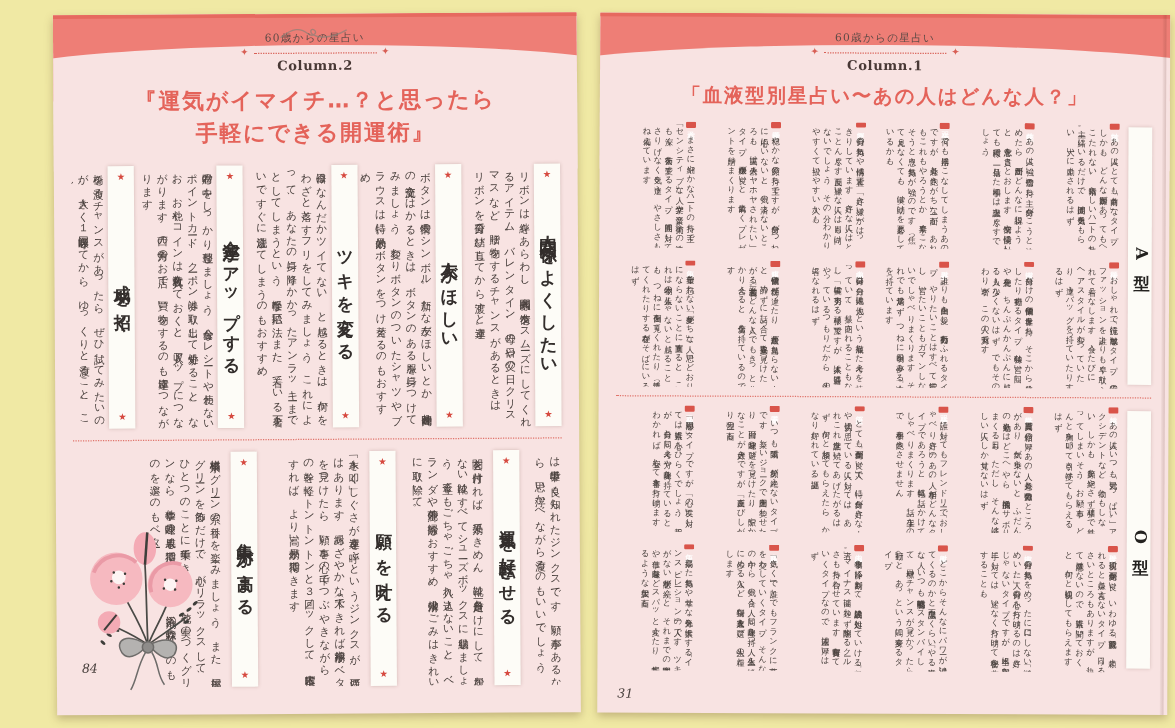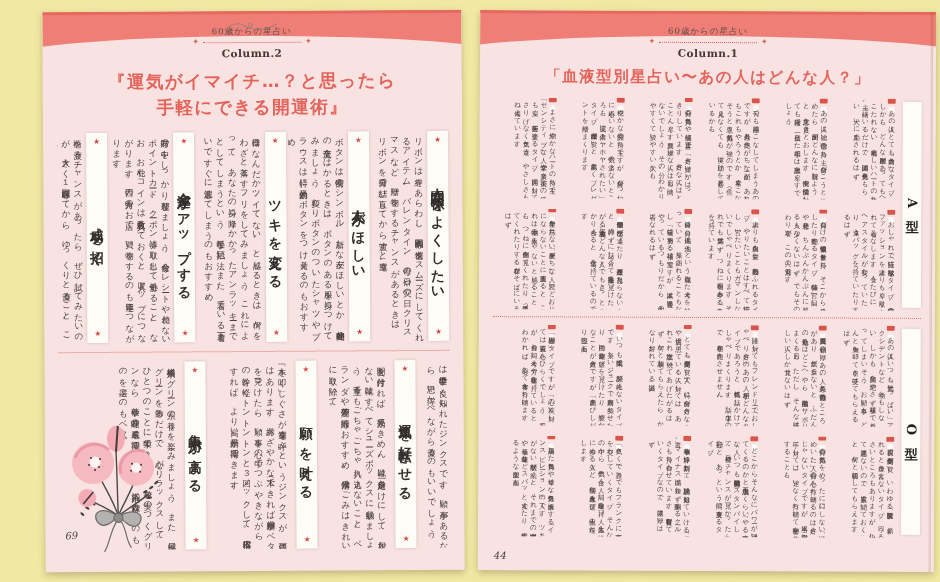--- a/index.html
+++ b/index.html
@@ -167,21 +167,21 @@
             <path d="M24 96 L 34 84" stroke="#3e3e3a" stroke-width="1.6"></path>
           </g>
           <g fill="#b4b2b0" stroke="#6e6c6a" stroke-width="1.2">
             <path d="M58 108 C 42 98, 32 104, 38 114 C 44 122, 54 114, 58 108 Z"></path>
             <path d="M60 108 C 76 100, 86 106, 80 116 C 74 123, 64 114, 60 108 Z"></path>
             <circle cx="59" cy="110" r="4.5" fill="#8e8c8a"></circle>
             <path d="M57 114 C 50 126, 50 136, 45 144" fill="none"></path>
             <path d="M62 114 C 68 124, 66 132, 72 140" fill="none"></path>
           </g>
         </svg>
-        <div class="pageno" style="left:6px;">69</div>
+        <div class="pageno" style="left:6px;">84</div>
       </div>
       <div class="row row-bottom" id="left-bottom-row">
           <div class="vbody" style="width: 27px;">は世界中で良く知られたジンクスです。願い事があるなら、思い浮かべながら渡るのもいいでしょう。</div>
           <div class="strip">
             <span class="star">★</span>
             <span class="strip-h">運気を好転させる</span>
             <span class="star">★</span>
           </div>
           <div class="vbody" style="width: 64px;">玄関を片付ければ、効果てきめん。靴は各自一足だけにして、履かない靴はすべてシューズボックスに収納しましょう。傘立てもごちゃごちゃ入れ込まないこと。ベランダや外廊下の掃除もおすすめ。排水溝のごみはきれいに取り除いて。</div>
           <div class="strip">
@@ -255,15 +255,15 @@
               <div class="zentry"><span class="zlabel">射手座</span><span class="ztext">どこからそんなにパワーが湧いてくるのかと不思議なくらい「やる気満々」な人。いつも臨戦態勢でスタンバイして、目標やチャンスが見つかったら即行動へと、あっという間に変身するタイプ。</span></div>
               <div class="zentry"><span class="zlabel">山羊座</span><span class="ztext">物事を冷静に判断して、建設的に対処していける「超現実主義者」。マイナス面は迷わず削除するクールさも持ち合わせています。有言実行していくタイプなので、人望は厚いはず。</span></div>
               <div class="zentry"><span class="zlabel">水瓶座</span><span class="ztext">「気さく」で誰とでもフランクに言葉を交わしていくタイプ。そんな交友の中から、気の合う人、同じ趣味を持つ人、人生を一緒に歩める人など、特別な友人達を選び、人生の糧とします。</span></div>
               <div class="zentry"><span class="zlabel">魚座</span><span class="ztext">高揚した気持ちや幸せな気分を大事にする「インスピレーション」の人です。ツキがない状態が続くと、それまでの人間関係や仕事、趣味などスパッと変えたり、転居するような大胆な面も。</span></div>
             </div>
           </div>
           <div class="bt-tab">O型</div>
         </section>
       </div>
 
-    <div class="pageno">44</div>
+    <div class="pageno">31</div>
   </div>
 </div>
 
 </body></html>

